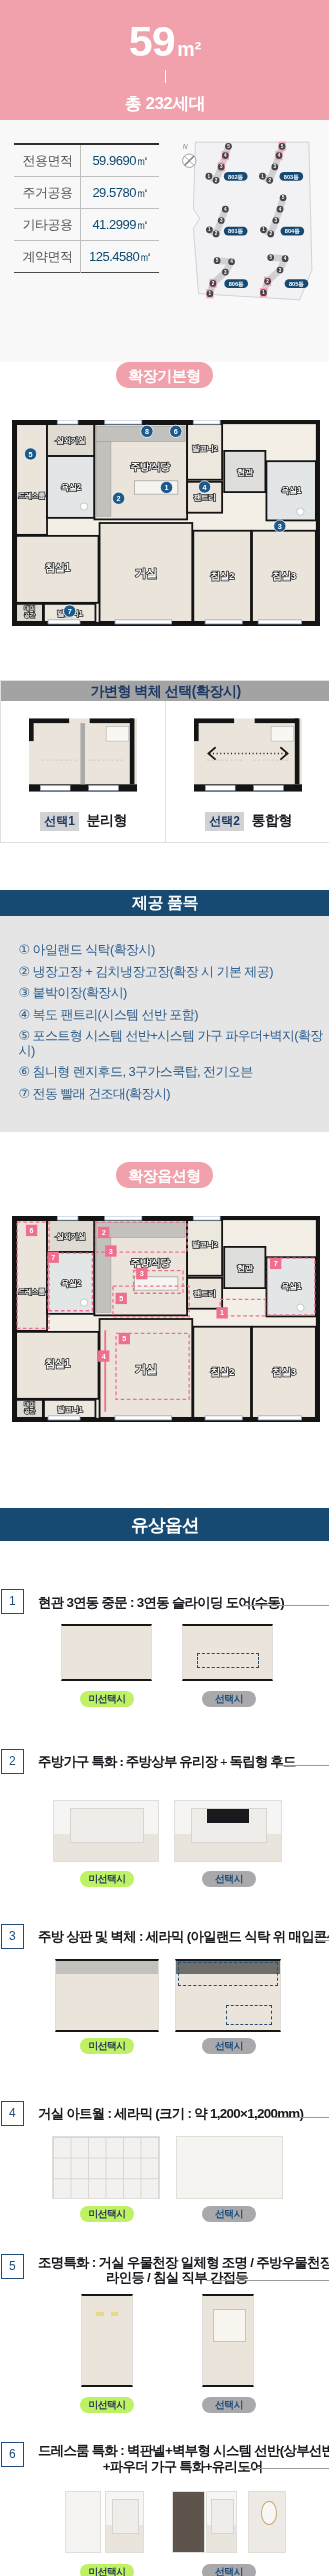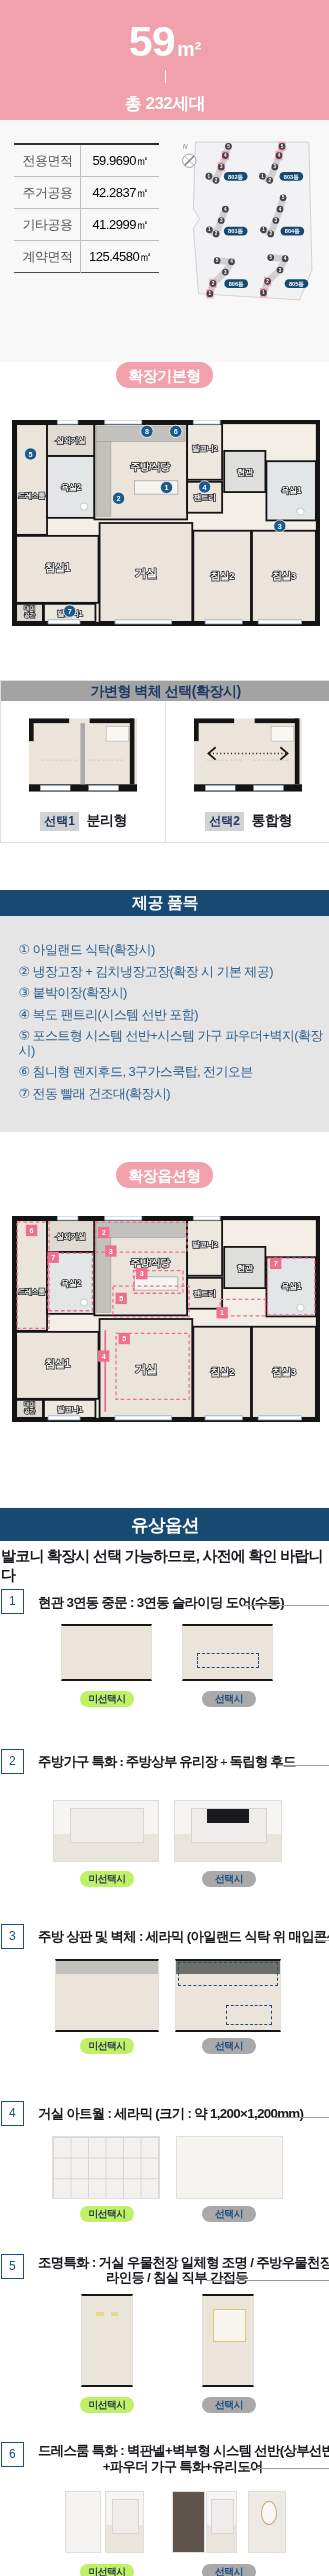--- a/index.html
+++ b/index.html
@@ -13,21 +13,21 @@
   .hero-unit{font-size:19.6px;font-weight:bold;margin:0 0 2.1px 2.6px;}
   .hero-div{width:1px;height:13.4px;background:#fff;margin:7.2px auto 0;}
   .hero-total{margin-top:8.8px;font-size:17px;font-weight:bold;color:#fff;letter-spacing:-0.5px;}
   
   .summary{left:0;top:120px;width:330px;height:242px;background:#F8F8F8;}
   table.spec{position:absolute;left:14.4px;top:23px;width:145px;border-collapse:collapse;
              border-top:2.1px solid #2E2E2E;border-bottom:1px solid #4A4A4A;}
   table.spec td{height:29px;font-size:13px;text-align:center;letter-spacing:-0.5px;}
   table.spec tr+tr td{border-top:0.5px solid #BFBFBF;}
   td.k{width:64px;color:#555;border-right:0.5px solid #BFBFBF;}
-  td.v{color:#000000;}
+  td.v{color:#0c4a6e;}
   
   .pinkbadge{width:97px;left:116px;height:26px;background:#F0A1AC;border-radius:13.4px;color:#fff;
              font-size:15px;font-weight:bold;text-align:center;line-height:27px;letter-spacing:-0.5px;}
   .navybar{left:0;width:330px;background:#164A73;color:#fff;text-align:center;font-weight:bold;letter-spacing:-0.5px;}
   
   .panel{left:0;top:680px;width:329px;height:161px;border:0.5px solid #DFDFDF;background:#fff;}
   .panel-hd{height:19.6px;background:#a3a3a3;color:#1D3A66;font-size:14px;font-weight:bold;
             text-align:center;line-height:20px;letter-spacing:-0.5px;}
   .panel-body{position:relative;height:141px;padding-left:15px;}
   .panel-div{position:absolute;left:164px;top:0;width:0.5px;height:141px;background:#E3E3E3;}
@@ -73,21 +73,21 @@
 
   <div class="abs summary">
     <table class="spec">
       <tbody>
         <tr>
             <td class="k">전용면적</td>
             <td class="v">59.9690㎡</td>
           </tr>
         <tr>
             <td class="k">주거공용</td>
-            <td class="v">42.2837㎡</td>
+            <td class="v">29.5780㎡</td>
           </tr>
         <tr>
             <td class="k">기타공용</td>
             <td class="v">41.2999㎡</td>
           </tr>
         <tr>
             <td class="k">계약면적</td>
             <td class="v">125.4580㎡</td>
           </tr>
       </tbody>
@@ -390,21 +390,20 @@
         <text x="408" y="193" font-size="14" text-anchor="middle" font-weight="bold" fill="#FFF">1</text>
         <rect x="501" y="81" width="22" height="22" fill="#F06F8E"></rect>
         <text x="512" y="97" font-size="14" text-anchor="middle" font-weight="bold" fill="#FFF">7</text>
         <rect x="167" y="261" width="22" height="22" fill="#F06F8E"></rect>
         <text x="178" y="277" font-size="14" text-anchor="middle" font-weight="bold" fill="#FFF">4</text>
         <rect x="207" y="227" width="22" height="22" fill="#F06F8E"></rect>
         <text x="218" y="243" font-size="14" text-anchor="middle" font-weight="bold" fill="#FFF">5</text>
       </svg></div>
 
   <div class="abs navybar" style="top:1508px;height:33px;font-size:17.5px;line-height:34px;">유상옵션</div>
-  <div class="abs" style="left:1px;top:1547px;font-size:15px;font-weight:bold;color:#17191E;letter-spacing:-0.8px;">발코니 확장시 선택 가능하므로, 사전에 확인 바랍니다</div>
 
   <div class="abs numbox" style="left:1px;top:1589px;">1</div>
   <div class="abs ttl" style="left:38px;top:1594px;">현관 3연동 중문 : 3연동 슬라이딩 도어(수동)</div>
   <div class="abs rule" style="left:242px;top:1605px;"></div>
   <div class="abs ph plan" style="left:61px;top:1624px;width:91px;height:57px;"></div>
   <div class="abs ph plan" style="left:182px;top:1624px;width:91px;height:57px;">
     <div class="ov-dash" style="left:14.4px;top:27px;width:60px;height:13.4px;"></div>
   </div>
   <div class="abs lb lb-none" style="left:80px;top:1691px;width:54px;">미선택시</div>
   <div class="abs lb lb-sel" style="left:202px;top:1691px;width:54px;">선택시</div>

